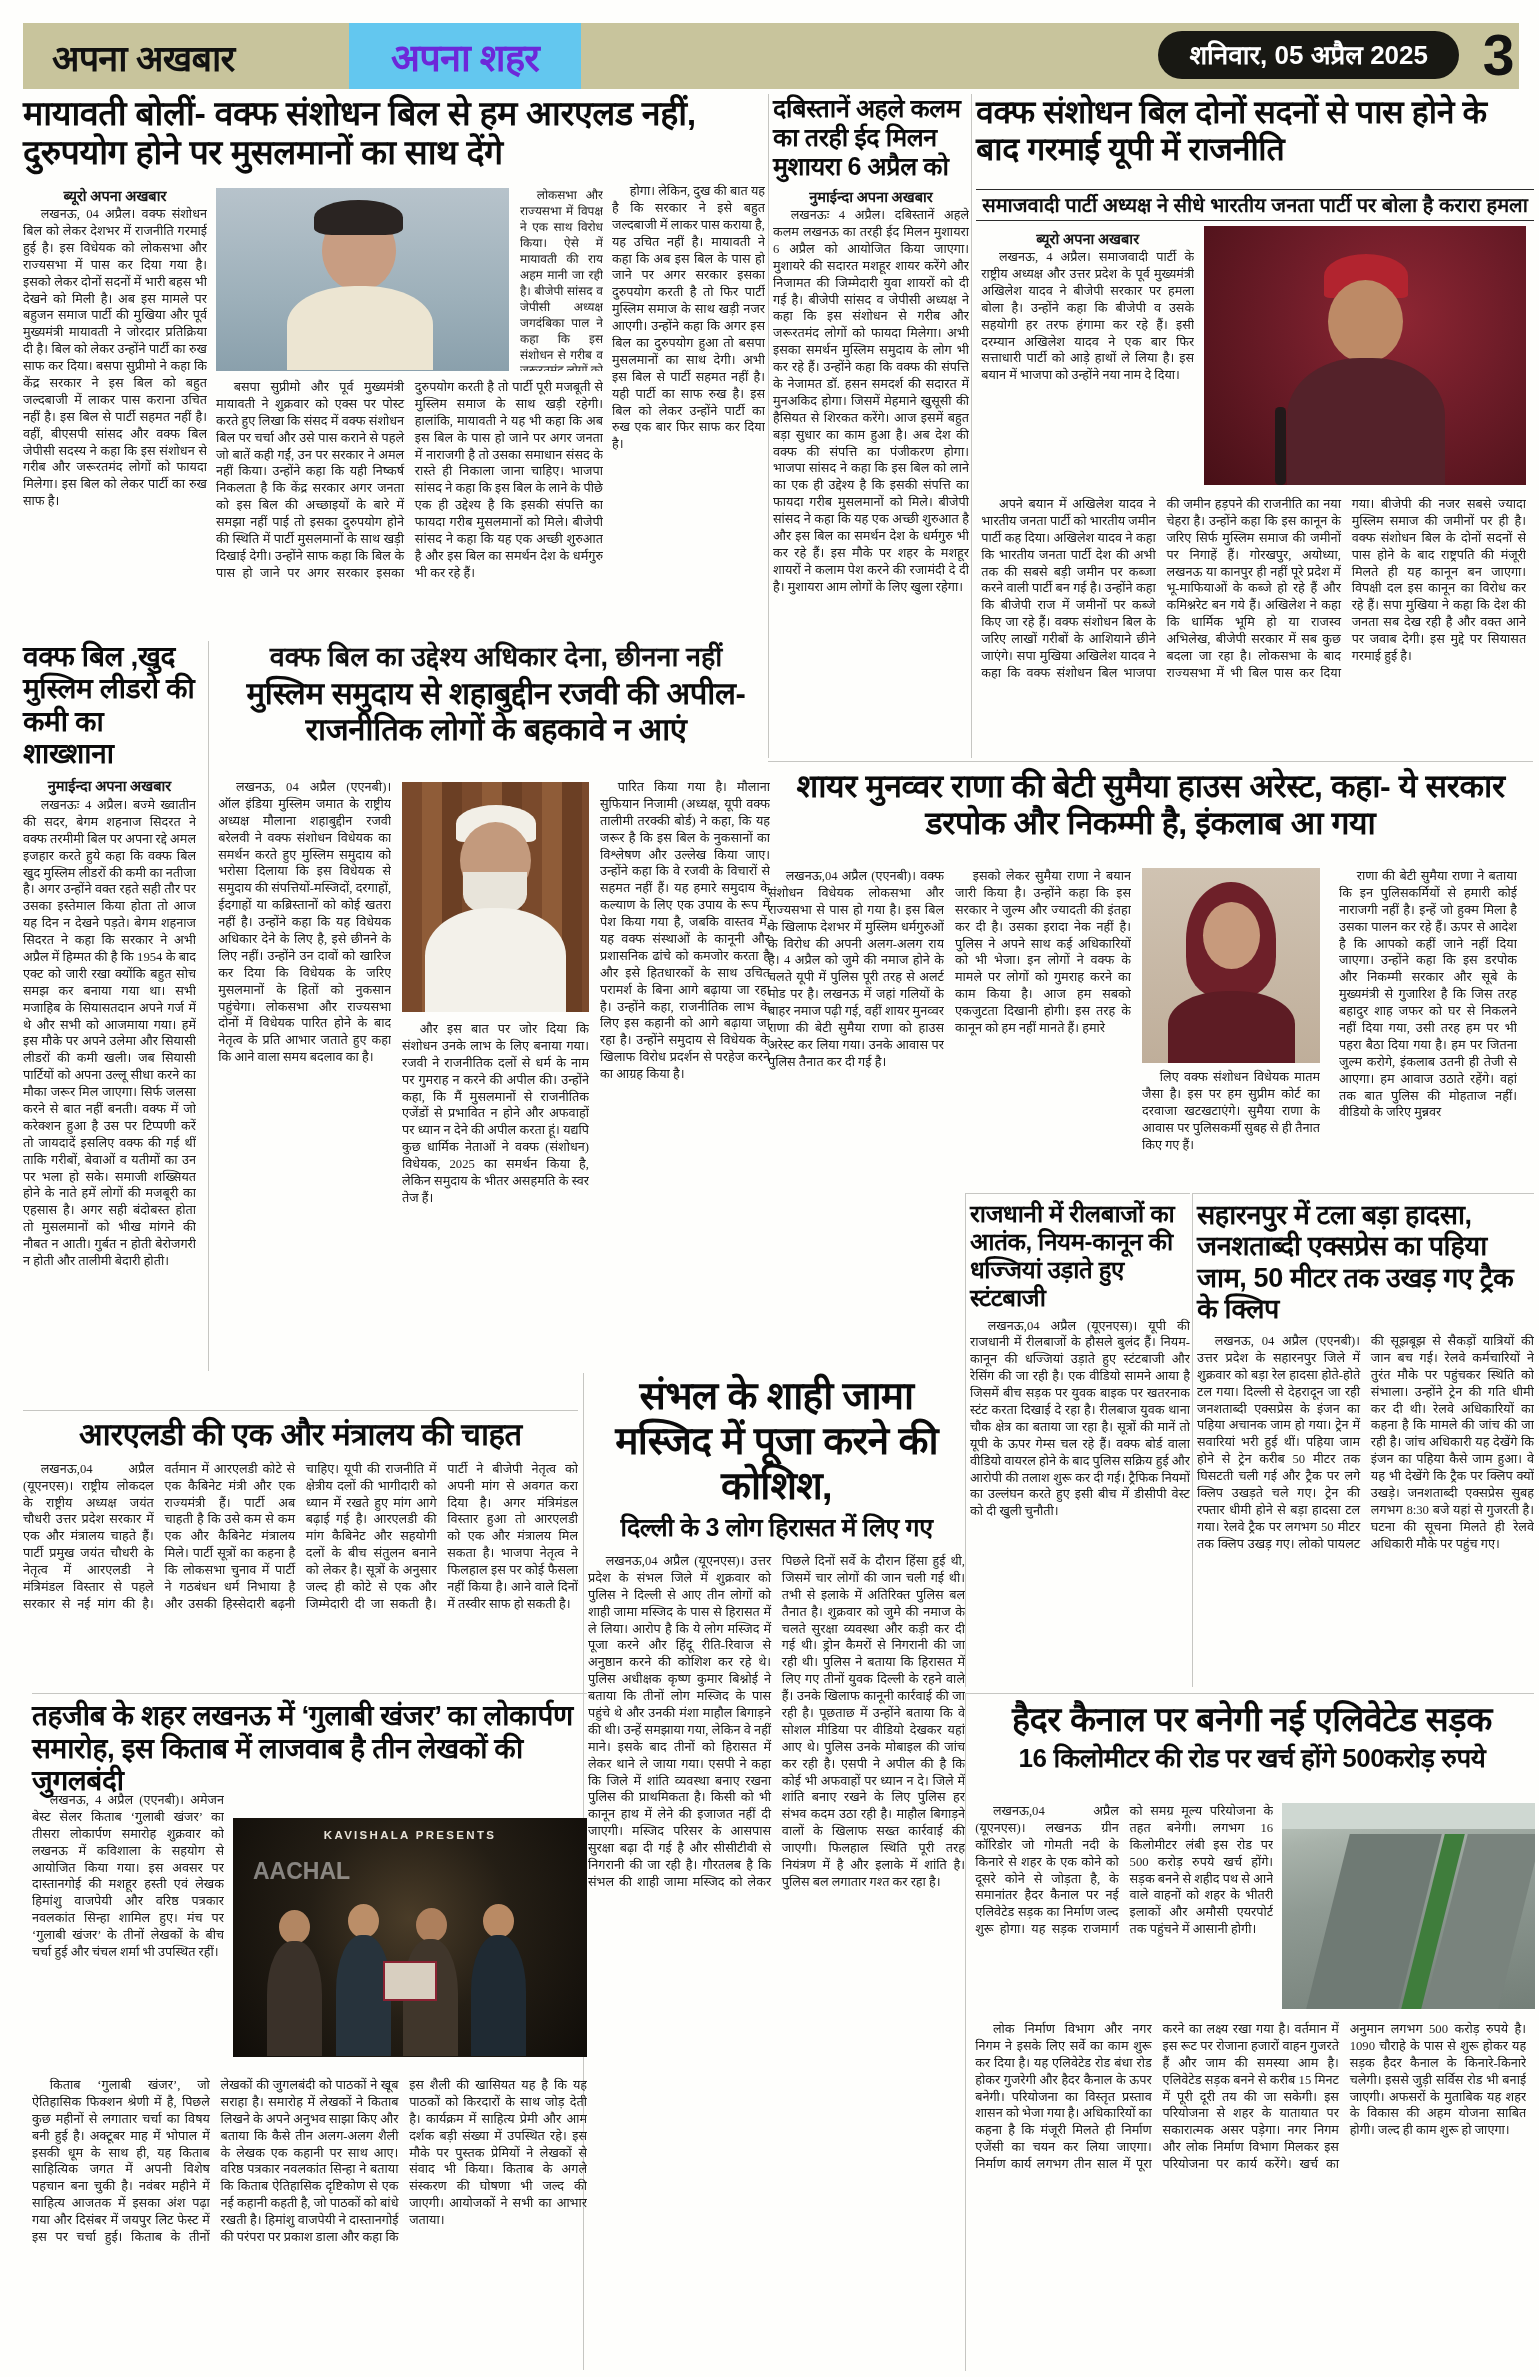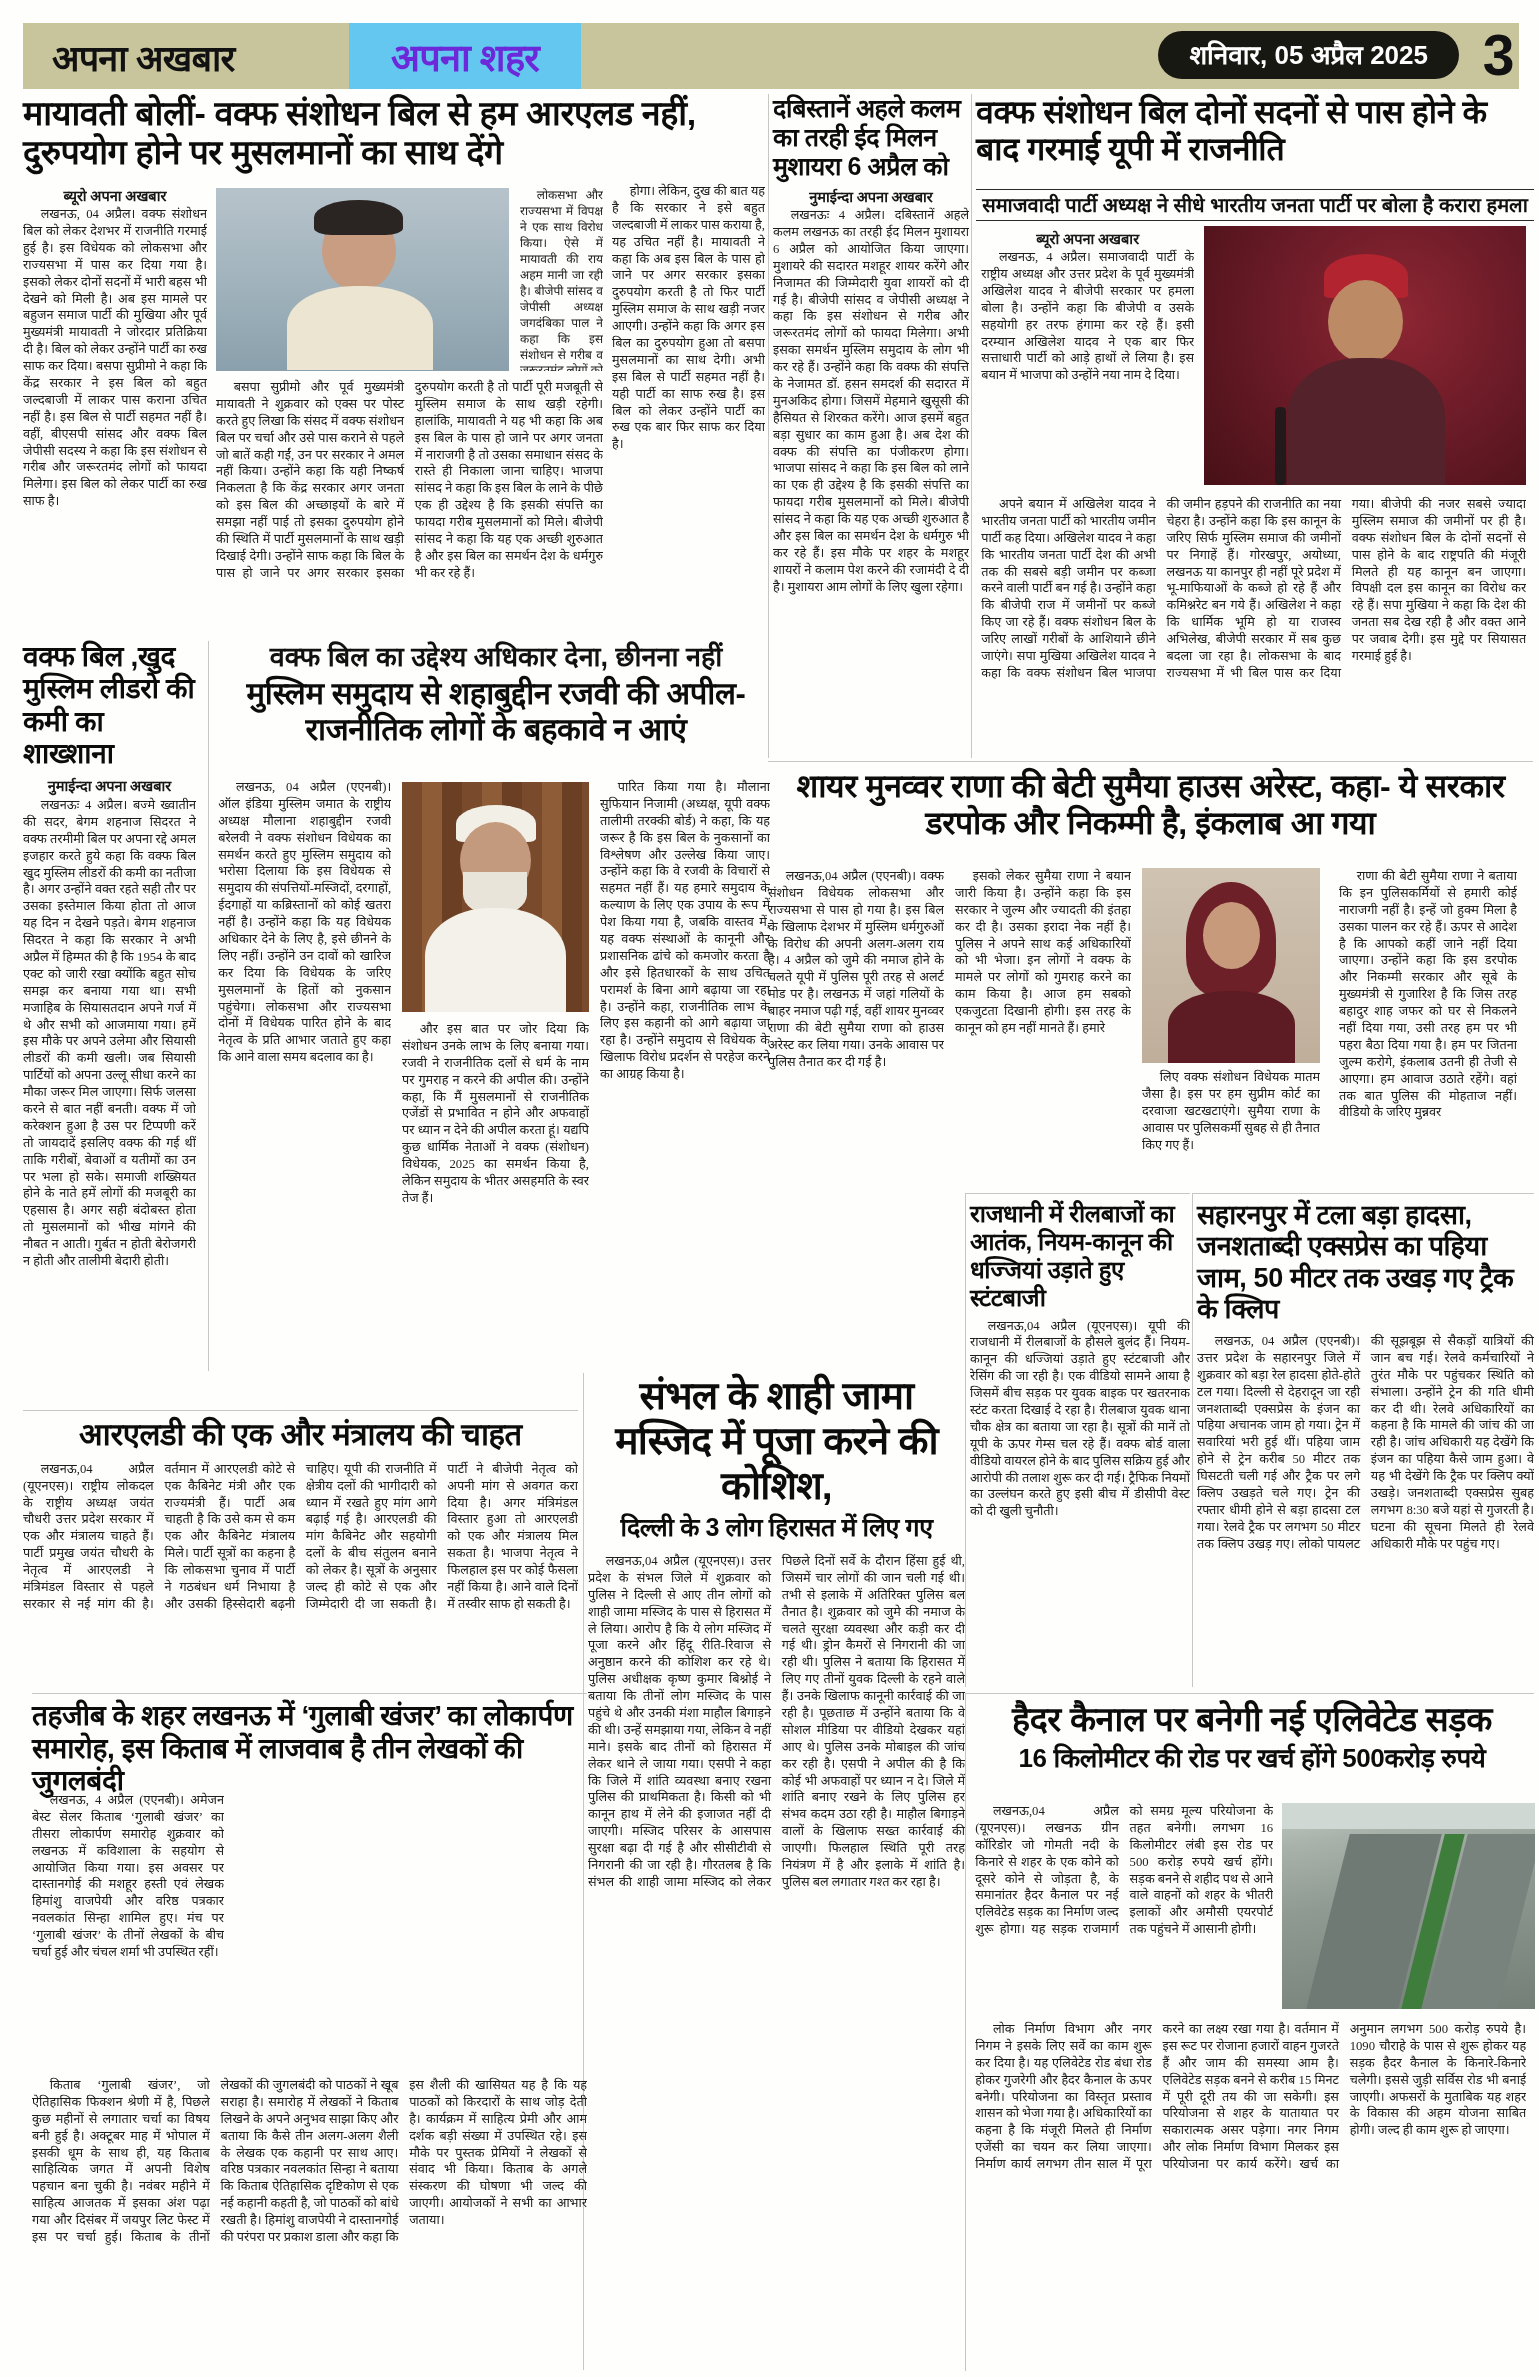--- a/index.html
+++ b/index.html
@@ -144,20 +144,33 @@
 
   <div class="art vrule" style="left:583px;top:1373px;width:382px;height:997px;">
     <div class="hl" style="font-size:39px;text-align:center;letter-spacing:-0.8px;">संभल के शाही जामा मस्जिद में पूजा करने की कोशिश,</div>
     <div class="hl" style="font-size:25px;text-align:center;font-weight:700;margin-top:4.6px;">दिल्ली के 3 लोग हिरासत में लिए गए</div>
     <div class="body cols2" style="height:821px;margin-top:10.7px;">लखनऊ,04 अप्रैल (यूएनएस)। उत्तर प्रदेश के संभल जिले में शुक्रवार को पुलिस ने दिल्ली से आए तीन लोगों को शाही जामा मस्जिद के पास से हिरासत में ले लिया। आरोप है कि ये लोग मस्जिद में पूजा करने और हिंदू रीति-रिवाज से अनुष्ठान करने की कोशिश कर रहे थे। पुलिस अधीक्षक कृष्ण कुमार बिश्नोई ने बताया कि तीनों लोग मस्जिद के पास पहुंचे थे और उनकी मंशा माहौल बिगाड़ने की थी। उन्हें समझाया गया, लेकिन वे नहीं माने। इसके बाद तीनों को हिरासत में लेकर थाने ले जाया गया। एसपी ने कहा कि जिले में शांति व्यवस्था बनाए रखना पुलिस की प्राथमिकता है। किसी को भी कानून हाथ में लेने की इजाजत नहीं दी जाएगी। मस्जिद परिसर के आसपास सुरक्षा बढ़ा दी गई है और सीसीटीवी से निगरानी की जा रही है। गौरतलब है कि संभल की शाही जामा मस्जिद को लेकर पिछले दिनों सर्वे के दौरान हिंसा हुई थी, जिसमें चार लोगों की जान चली गई थी। तभी से इलाके में अतिरिक्त पुलिस बल तैनात है। शुक्रवार को जुमे की नमाज के चलते सुरक्षा व्यवस्था और कड़ी कर दी गई थी। ड्रोन कैमरों से निगरानी की जा रही थी। पुलिस ने बताया कि हिरासत में लिए गए तीनों युवक दिल्ली के रहने वाले हैं। उनके खिलाफ कानूनी कार्रवाई की जा रही है। पूछताछ में उन्होंने बताया कि वे सोशल मीडिया पर वीडियो देखकर यहां आए थे। पुलिस उनके मोबाइल की जांच कर रही है। एसपी ने अपील की है कि कोई भी अफवाहों पर ध्यान न दे। जिले में शांति बनाए रखने के लिए पुलिस हर संभव कदम उठा रही है। माहौल बिगाड़ने वालों के खिलाफ सख्त कार्रवाई की जाएगी। फिलहाल स्थिति पूरी तरह नियंत्रण में है और इलाके में शांति है। पुलिस बल लगातार गश्त कर रहा है।</div>
   </div>
 
   <div class="art hrule" style="left:32px;top:1693px;width:555px;height:678px;">
     <div class="hl" style="font-size:28px;">तहजीब के शहर लखनऊ में ‘गुलाबी खंजर’ का लोकार्पण समारोह, इस किताब में लाजवाब है तीन लेखकों की जुगलबंदी</div>
     <div class="body" style="position:absolute;left:0;top:98px;width:192px;height:276px;">लखनऊ, 4 अप्रैल (एएनबी)। अमेजन बेस्ट सेलर किताब ‘गुलाबी खंजर’ का तीसरा लोकार्पण समारोह शुक्रवार को लखनऊ में कविशाला के सहयोग से आयोजित किया गया। इस अवसर पर दास्तानगोई की मशहूर हस्ती एवं लेखक हिमांशु वाजपेयी और वरिष्ठ पत्रकार नवलकांत सिन्हा शामिल हुए। मंच पर ‘गुलाबी खंजर’ के तीनों लेखकों के बीच चर्चा हुई और चंचल शर्मा भी उपस्थित रहीं।</div>
+    <div class="photo ph-stage" style="left:201px;top:124px;width:354px;height:239px;">
+      <div class="stage-text" style="top:10.7px;font-size:11.5px;font-weight:700;">KAVISHALA PRESENTS</div>
+      <div class="poster-text" style="left:20px;top:40px;font-size:23px;opacity:.55;">AACHAL</div>
+      <div class="head" style="left:46px;top:92px;width:31px;height:34px;background:#b28662;"></div>
+      <div class="torso" style="left:34px;top:123px;width:55px;height:115px;background:#3a3129;"></div>
+      <div class="head" style="left:115px;top:86px;width:31px;height:34px;background:#bb8e68;"></div>
+      <div class="torso" style="left:103px;top:117px;width:55px;height:121px;background:#27333c;"></div>
+      <div class="head" style="left:183px;top:90px;width:31px;height:34px;background:#ad7f5c;"></div>
+      <div class="torso" style="left:170px;top:121px;width:55px;height:117px;background:#40362b;"></div>
+      <div class="head" style="left:250px;top:86px;width:31px;height:34px;background:#b98a64;"></div>
+      <div class="torso" style="left:238px;top:117px;width:55px;height:121px;background:#1f2a33;"></div>
+      <div class="abs" style="left:150px;top:143px;width:54px;height:40px;background:#d8cfc0;border:2.3px solid #8a2232;"></div>
+    </div>
     <div class="body cols3" style="position:absolute;left:0;top:383px;width:555px;height:291px;">किताब ‘गुलाबी खंजर’, जो ऐतिहासिक फिक्शन श्रेणी में है, पिछले कुछ महीनों से लगातार चर्चा का विषय बनी हुई है। अक्टूबर माह में भोपाल में इसकी धूम के साथ ही, यह किताब साहित्यिक जगत में अपनी विशेष पहचान बना चुकी है। नवंबर महीने में साहित्य आजतक में इसका अंश पढ़ा गया और दिसंबर में जयपुर लिट फेस्ट में इस पर चर्चा हुई। किताब के तीनों लेखकों की जुगलबंदी को पाठकों ने खूब सराहा है। समारोह में लेखकों ने किताब लिखने के अपने अनुभव साझा किए और बताया कि कैसे तीन अलग-अलग शैली के लेखक एक कहानी पर साथ आए। वरिष्ठ पत्रकार नवलकांत सिन्हा ने बताया कि किताब ऐतिहासिक दृष्टिकोण से एक नई कहानी कहती है, जो पाठकों को बांधे रखती है। हिमांशु वाजपेयी ने दास्तानगोई की परंपरा पर प्रकाश डाला और कहा कि इस शैली की खासियत यह है कि यह पाठकों को किरदारों के साथ जोड़ देती है। कार्यक्रम में साहित्य प्रेमी और आम दर्शक बड़ी संख्या में उपस्थित रहे। इस मौके पर पुस्तक प्रेमियों ने लेखकों से संवाद भी किया। किताब के अगले संस्करण की घोषणा भी जल्द की जाएगी। आयोजकों ने सभी का आभार जताया।</div>
   </div>
 
   <div class="art vrule hrule" style="left:965px;top:1693px;width:569px;height:678px;">
     <div class="hl" style="font-size:34px;text-align:center;">हैदर कैनाल पर बनेगी नई एलिवेटेड सड़क</div>
     <div class="hl" style="font-size:26px;text-align:center;font-weight:700;margin-top:3.1px;">16 किलोमीटर की रोड पर खर्च होंगे 500करोड़ रुपये</div>
     <div class="body cols2" style="position:absolute;left:9.2px;top:109px;width:298px;height:206px;">लखनऊ,04 अप्रैल (यूएनएस)। लखनऊ ग्रीन कॉरिडोर जो गोमती नदी के किनारे से शहर के एक कोने को दूसरे कोने से जोड़ता है, के समानांतर हैदर कैनाल पर नई एलिवेटेड सड़क का निर्माण जल्द शुरू होगा। यह सड़क राजमार्ग को समग्र मूल्य परियोजना के तहत बनेगी। लगभग 16 किलोमीटर लंबी इस रोड पर 500 करोड़ रुपये खर्च होंगे। सड़क बनने से शहीद पथ से आने वाले वाहनों को शहर के भीतरी इलाकों और अमौसी एयरपोर्ट तक पहुंचने में आसानी होगी।</div>
     <div class="photo ph-road" style="left:316px;top:109px;width:253px;height:206px;">
       <div class="road-lane" style="left:46px;top:31px;width:92px;height:175px;"></div>
       <div class="road-median" style="left:141px;top:31px;width:20px;height:175px;"></div>

